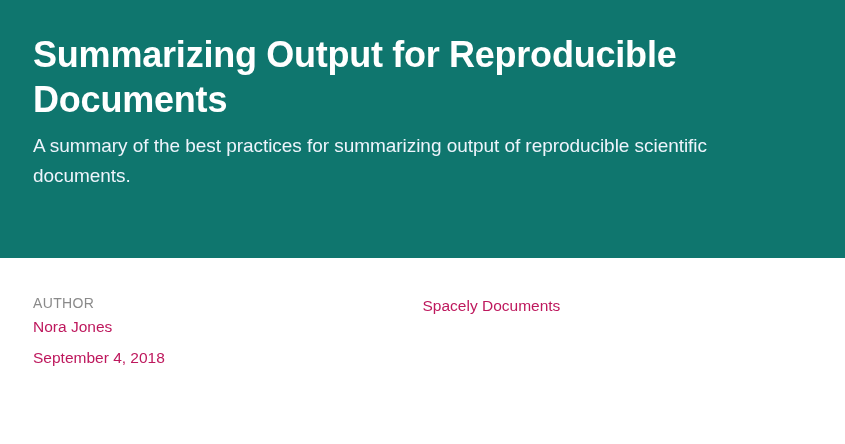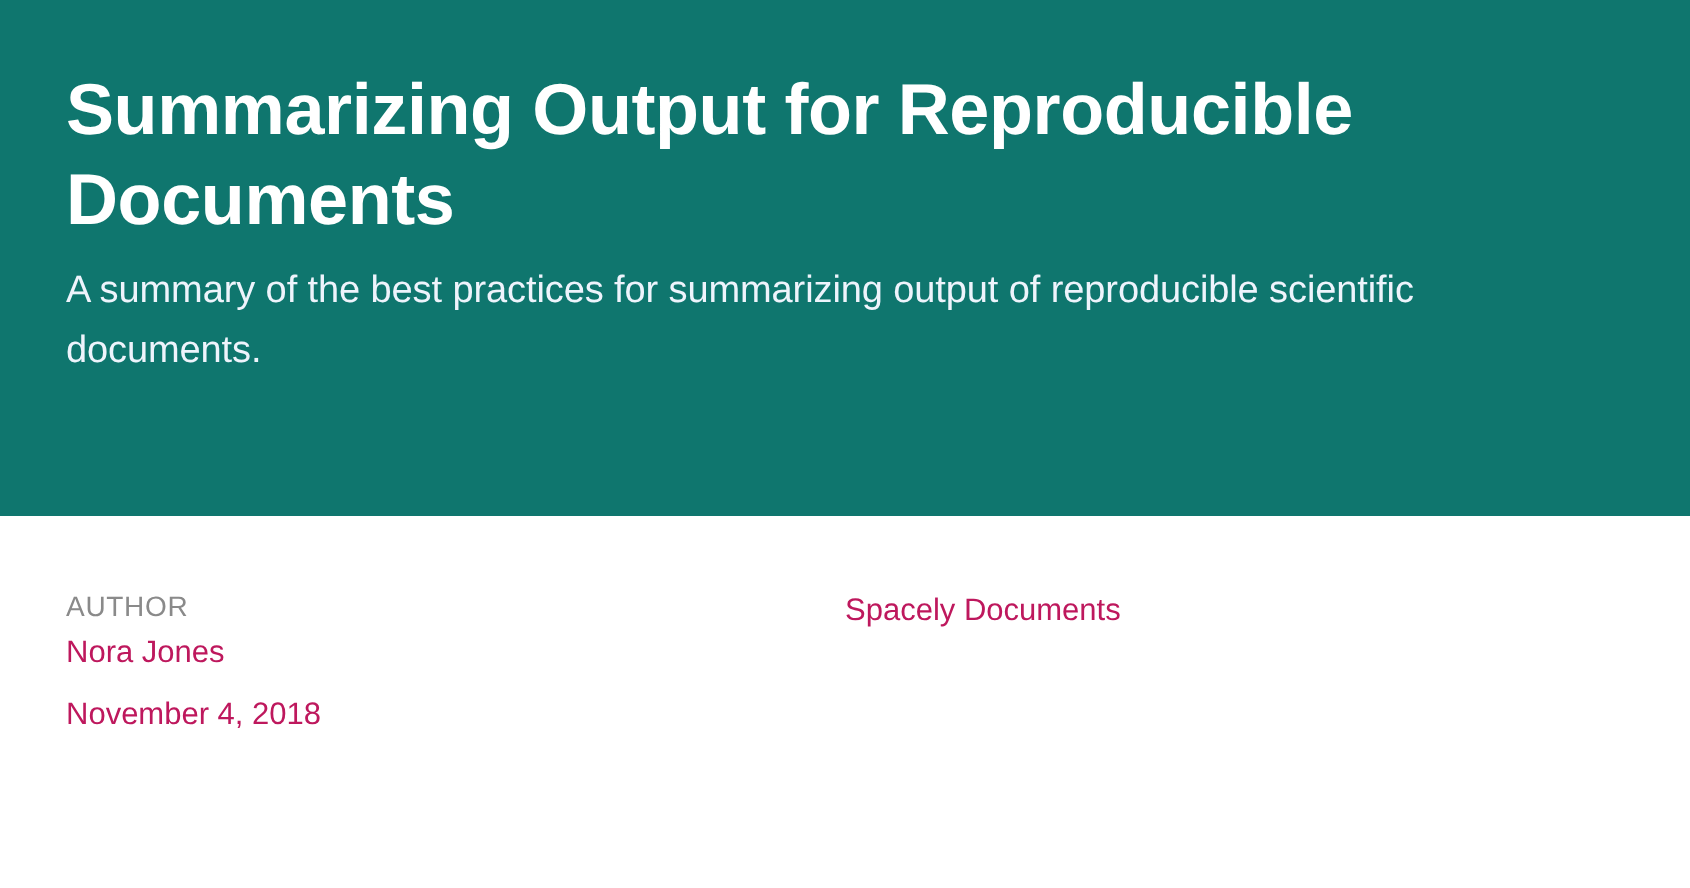--- a/index.html
+++ b/index.html
@@ -114,21 +114,21 @@
     <h1 class="doc-title">Summarizing Output for Reproducible Documents</h1>
     <p class="doc-subtitle">A summary of the best practices for summarizing output of reproducible scientific documents.</p>
   </header>
 
   <section class="meta-area">
     <div class="meta-grid">
 
       <div class="meta-col meta-col-author">
         <div class="meta-label">AUTHOR</div>
         <div class="meta-value">Nora Jones</div>
-        <div class="meta-value">November 4, 2018</div>
+        <div class="meta-value">September 4, 2018</div>
       </div>
 
       <div class="meta-col meta-col-affil">
         <div class="meta-value">Spacely Documents</div>
       </div>
 
     </div>
   </section>
 
 </div>

